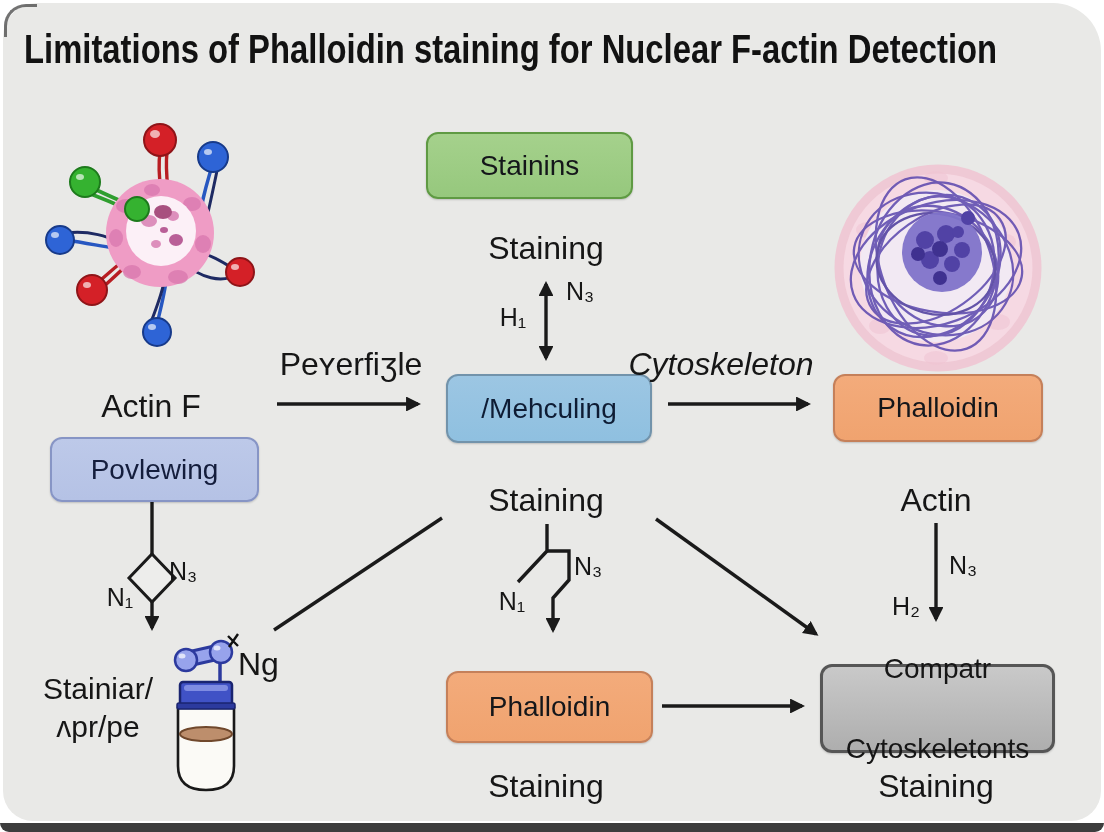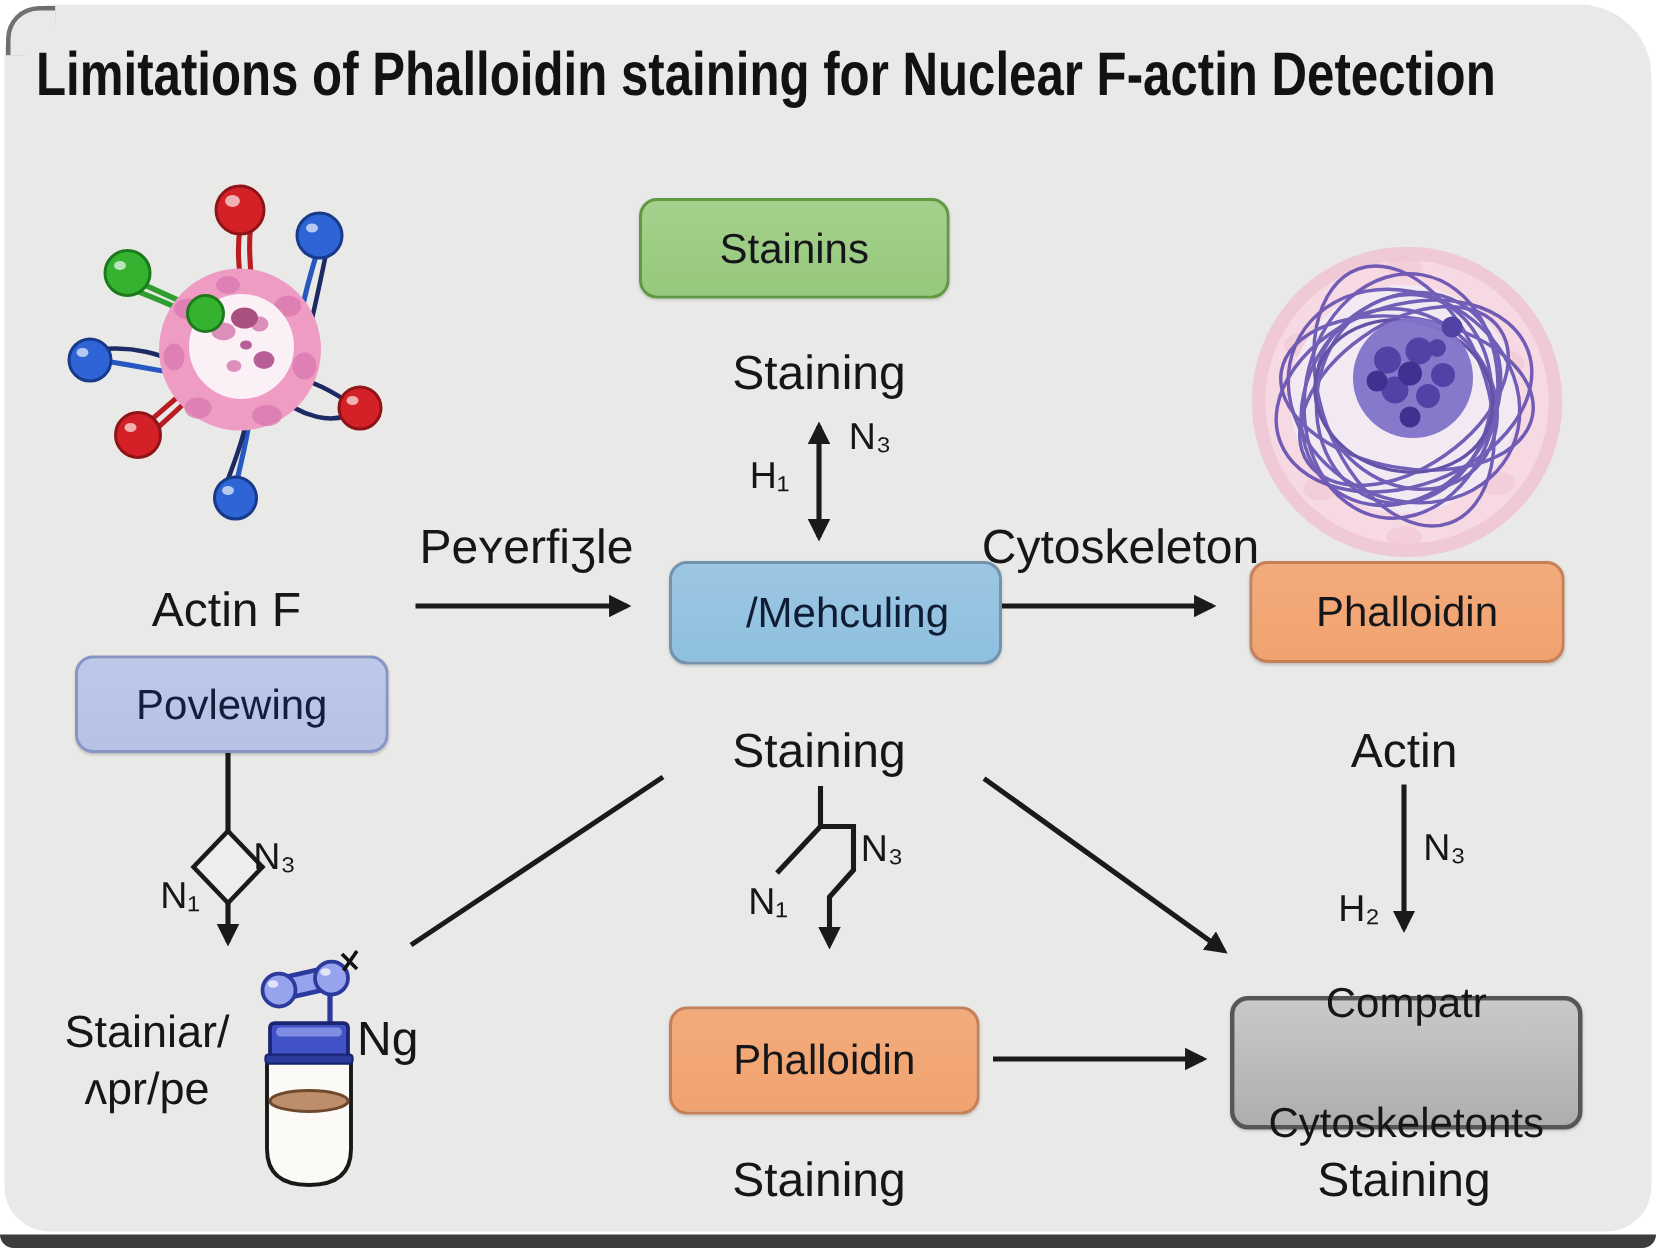--- a/index.html
+++ b/index.html
@@ -27,30 +27,30 @@
     font-size:41px;font-weight:bold;color:#121212;
     transform:scaleX(0.8);transform-origin:left center;
     white-space:nowrap;letter-spacing:0;
   }
   .node{
     position:absolute;display:flex;align-items:center;justify-content:center;
     border-radius:12px;font-size:28px;color:#14161a;text-align:center;
     box-shadow:0 1px 2px rgba(0,0,0,.18);line-height:1.12;
   }
   .node-green{background:linear-gradient(var(--green-fill),#96c87d);border:2.5px solid var(--green-border);}
-  .node-blue{background:linear-gradient(#9cc6e3,var(--blue-fill));border:2.5px solid var(--blue-border);color:#0e1c34;padding-left:16px;}
+  .node-blue{background:linear-gradient(#9cc6e3,var(--blue-fill));border:2.5px solid var(--blue-border);color:#0e1c34;}
   .node-periwinkle{background:linear-gradient(#bdc9e9,var(--periwinkle-fill));border:2.5px solid var(--periwinkle-border);color:#141d3c;}
   .node-orange{background:linear-gradient(#f3ab7b,var(--orange-fill));border:2.5px solid var(--orange-border);}
   .node-gray{background:linear-gradient(#c9c9c9,var(--gray-fill));border:3px solid var(--gray-border);color:#161616;}
   .lbl{
     position:absolute;transform:translateX(-50%);
     font-size:32px;color:#161616;white-space:nowrap;
   }
   .lbl-small{font-size:25px;}
-  .lbl-left{transform:none;margin-top:28px;}
+  .lbl-left{transform:none;}
   .overlay{position:absolute;left:0;top:0;pointer-events:none;}
 </style>
 </head>
 <body>
 
 <div class="stage">
   <div class="panel"></div>
   <div class="corner-arc"></div>
 
   <svg class="overlay" width="1104" height="832" viewBox="0 0 1104 832">
@@ -200,21 +200,21 @@
   <div class="node node-gray" style="left:820px;top:664px;width:229px;height:83px;flex-direction:column;gap:48px;">
     <span>Compatr</span>
     <span>Cytoskeletonts</span>
   </div>
 
   <div class="lbl" style="left:151px;top:388px;">Actin F</div>
   <div class="lbl" style="left:546px;top:230px;">Staining</div>
   <div class="lbl lbl-small" style="left:513px;top:303px;">H₁</div>
   <div class="lbl lbl-small" style="left:580px;top:277px;">N₃</div>
   <div class="lbl" style="left:351px;top:346px;">Peʏerfiʒle</div>
-  <div class="lbl" style="left:747px;top:346px;">Cytoskeleton</div>
+  <div class="lbl" style="left:721px;top:346px;font-style:italic;">Cytoskeleton</div>
   <div class="lbl" style="left:546px;top:482px;">Staining</div>
   <div class="lbl" style="left:936px;top:482px;">Actin</div>
   <div class="lbl lbl-small" style="left:963px;top:551px;">N₃</div>
   <div class="lbl lbl-small" style="left:906px;top:592px;">H₂</div>
   <div class="lbl lbl-small" style="left:512px;top:587px;">N₁</div>
   <div class="lbl lbl-small" style="left:588px;top:552px;">N₃</div>
   <div class="lbl lbl-small" style="left:120px;top:583px;">N₁</div>
   <div class="lbl lbl-small" style="left:183px;top:557px;">N₃</div>
   <div class="lbl" style="left:98px;top:672px;font-size:30px;">Stainiar/</div>
   <div class="lbl" style="left:98px;top:710px;font-size:30px;">ʌpr/pe</div>

